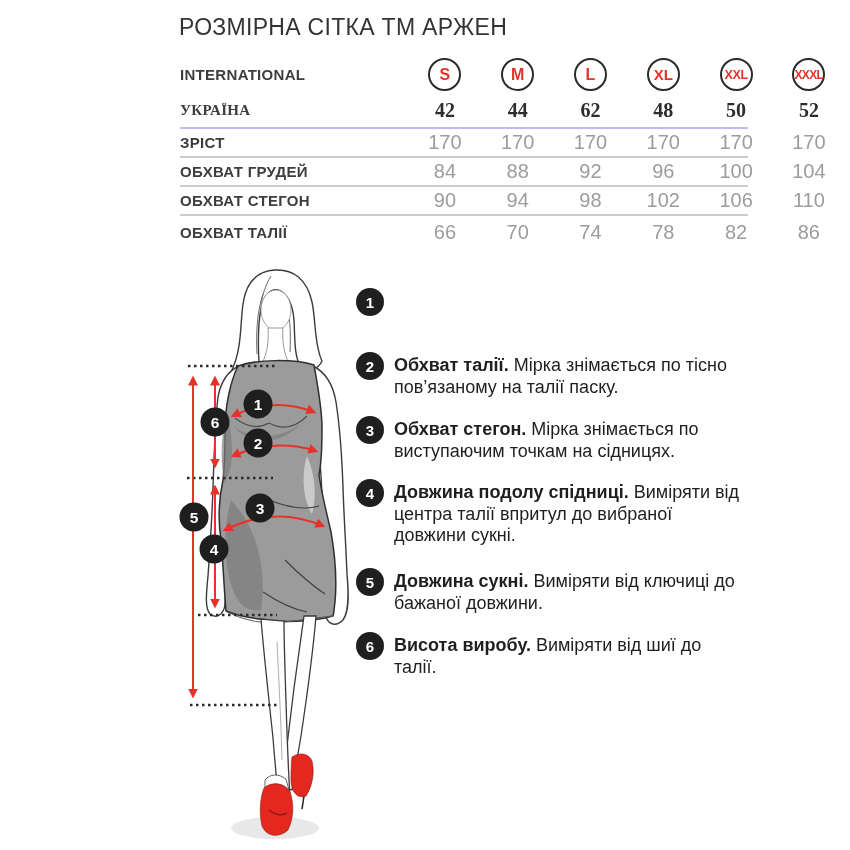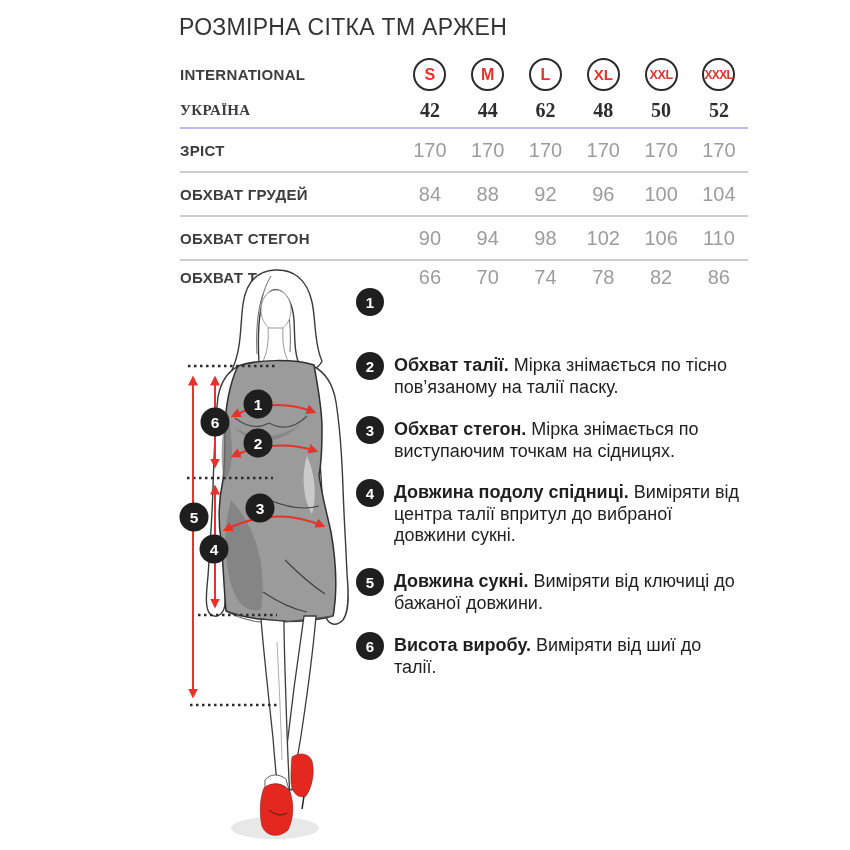--- a/index.html
+++ b/index.html
@@ -8,24 +8,24 @@
   .page {
     position:relative; width:850px; height:850px; background:#fff; overflow:hidden;margin-left:25px;
   }
   
   .page-title {
     position:absolute; left:154px; top:14px;
     font-size:23px; font-weight:400; color:#333; letter-spacing:0.3px;
   }
   
   .size-table { position:absolute; left:155px; top:56px; width:568px; }
-  .t-row { display:grid; grid-template-columns:221px repeat(6,57.8px); align-items:center; }
+  .t-row { display:grid; grid-template-columns:221px repeat(6,57.8px); align-items:center;gap:15px; }
   .r-int  { height:37px; }
   .r-ua   { height:36px; border-bottom:2px solid #c4b5fd;font-family:Liberation Serif, serif; }
-  .r-data { height:44px; }
+  .r-data { height:29px; }
   .r-d1,.r-d2,.r-d3 { border-bottom:2px solid #cdcdcd; }
   .r-d4 { height:33px; }
   .t-label {
     font-size:15px; font-weight:700; color:#3d3d3d; letter-spacing:0.3px;
     display:flex; align-items:center;
   }
   .t-cell { display:flex; align-items:center; justify-content:center; }
   .ua-num  { font-size:20px; font-weight:700; color:#2d2d2d; }
   .val-num { font-size:20px; font-weight:400; color:#9c9c9c; }
   .size-circle {

